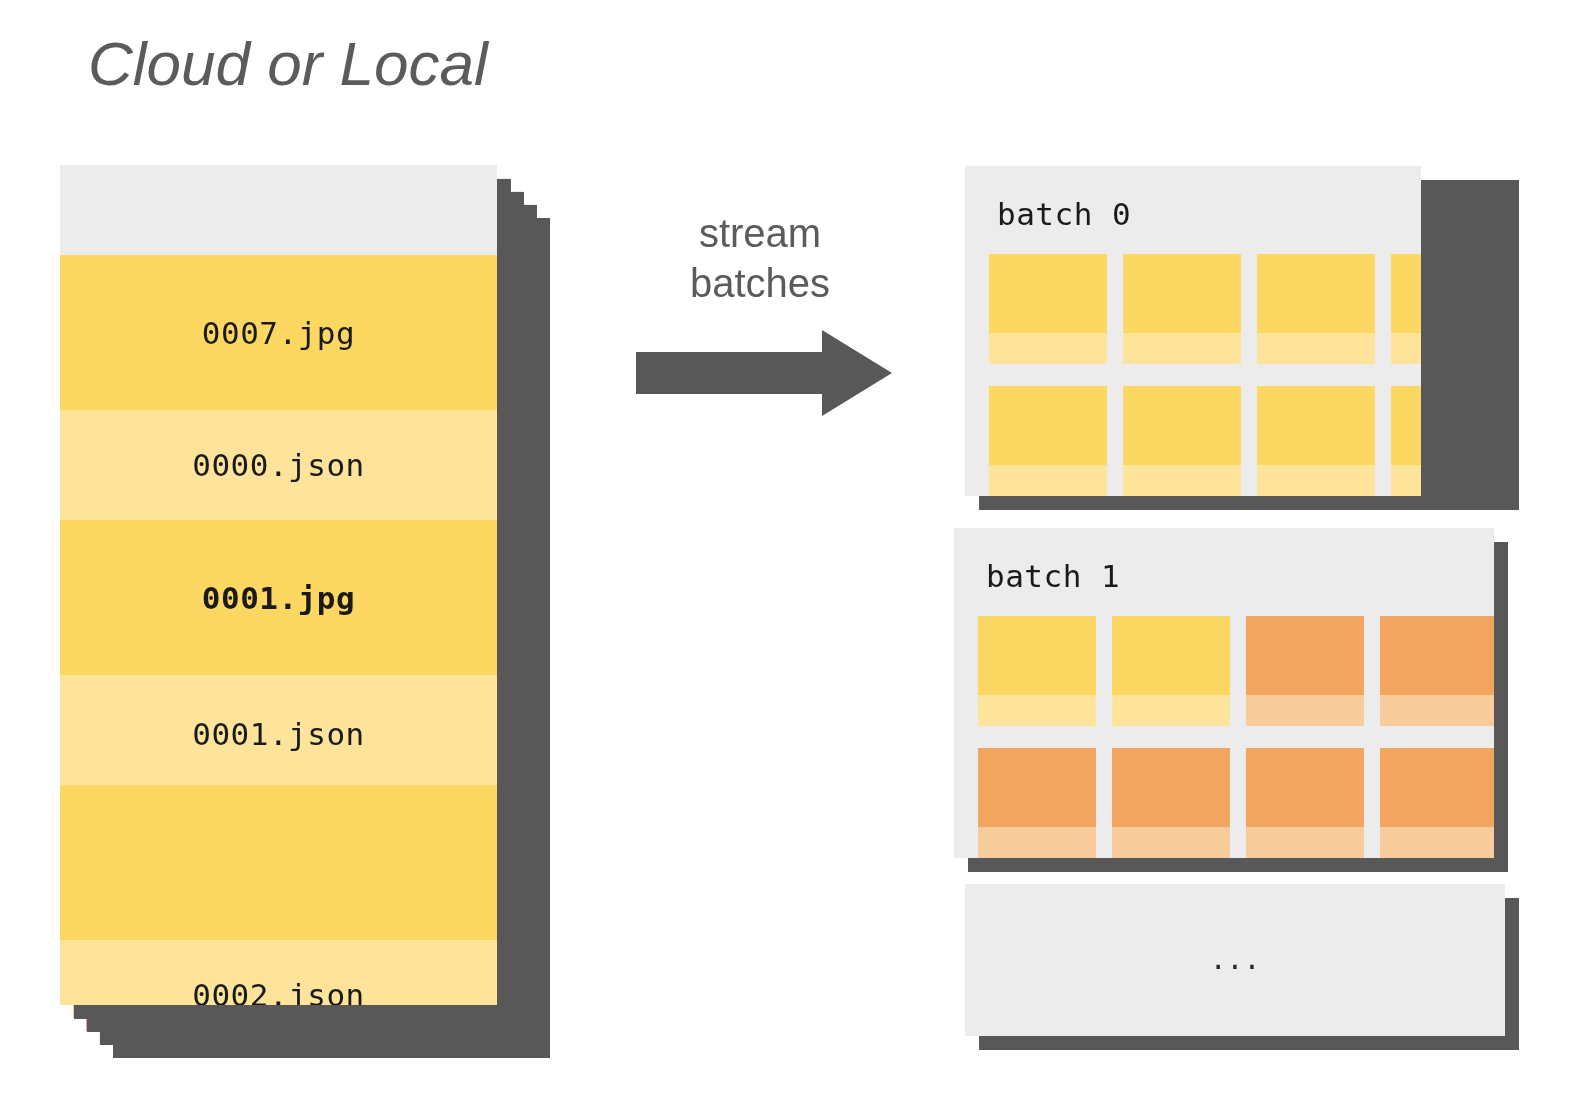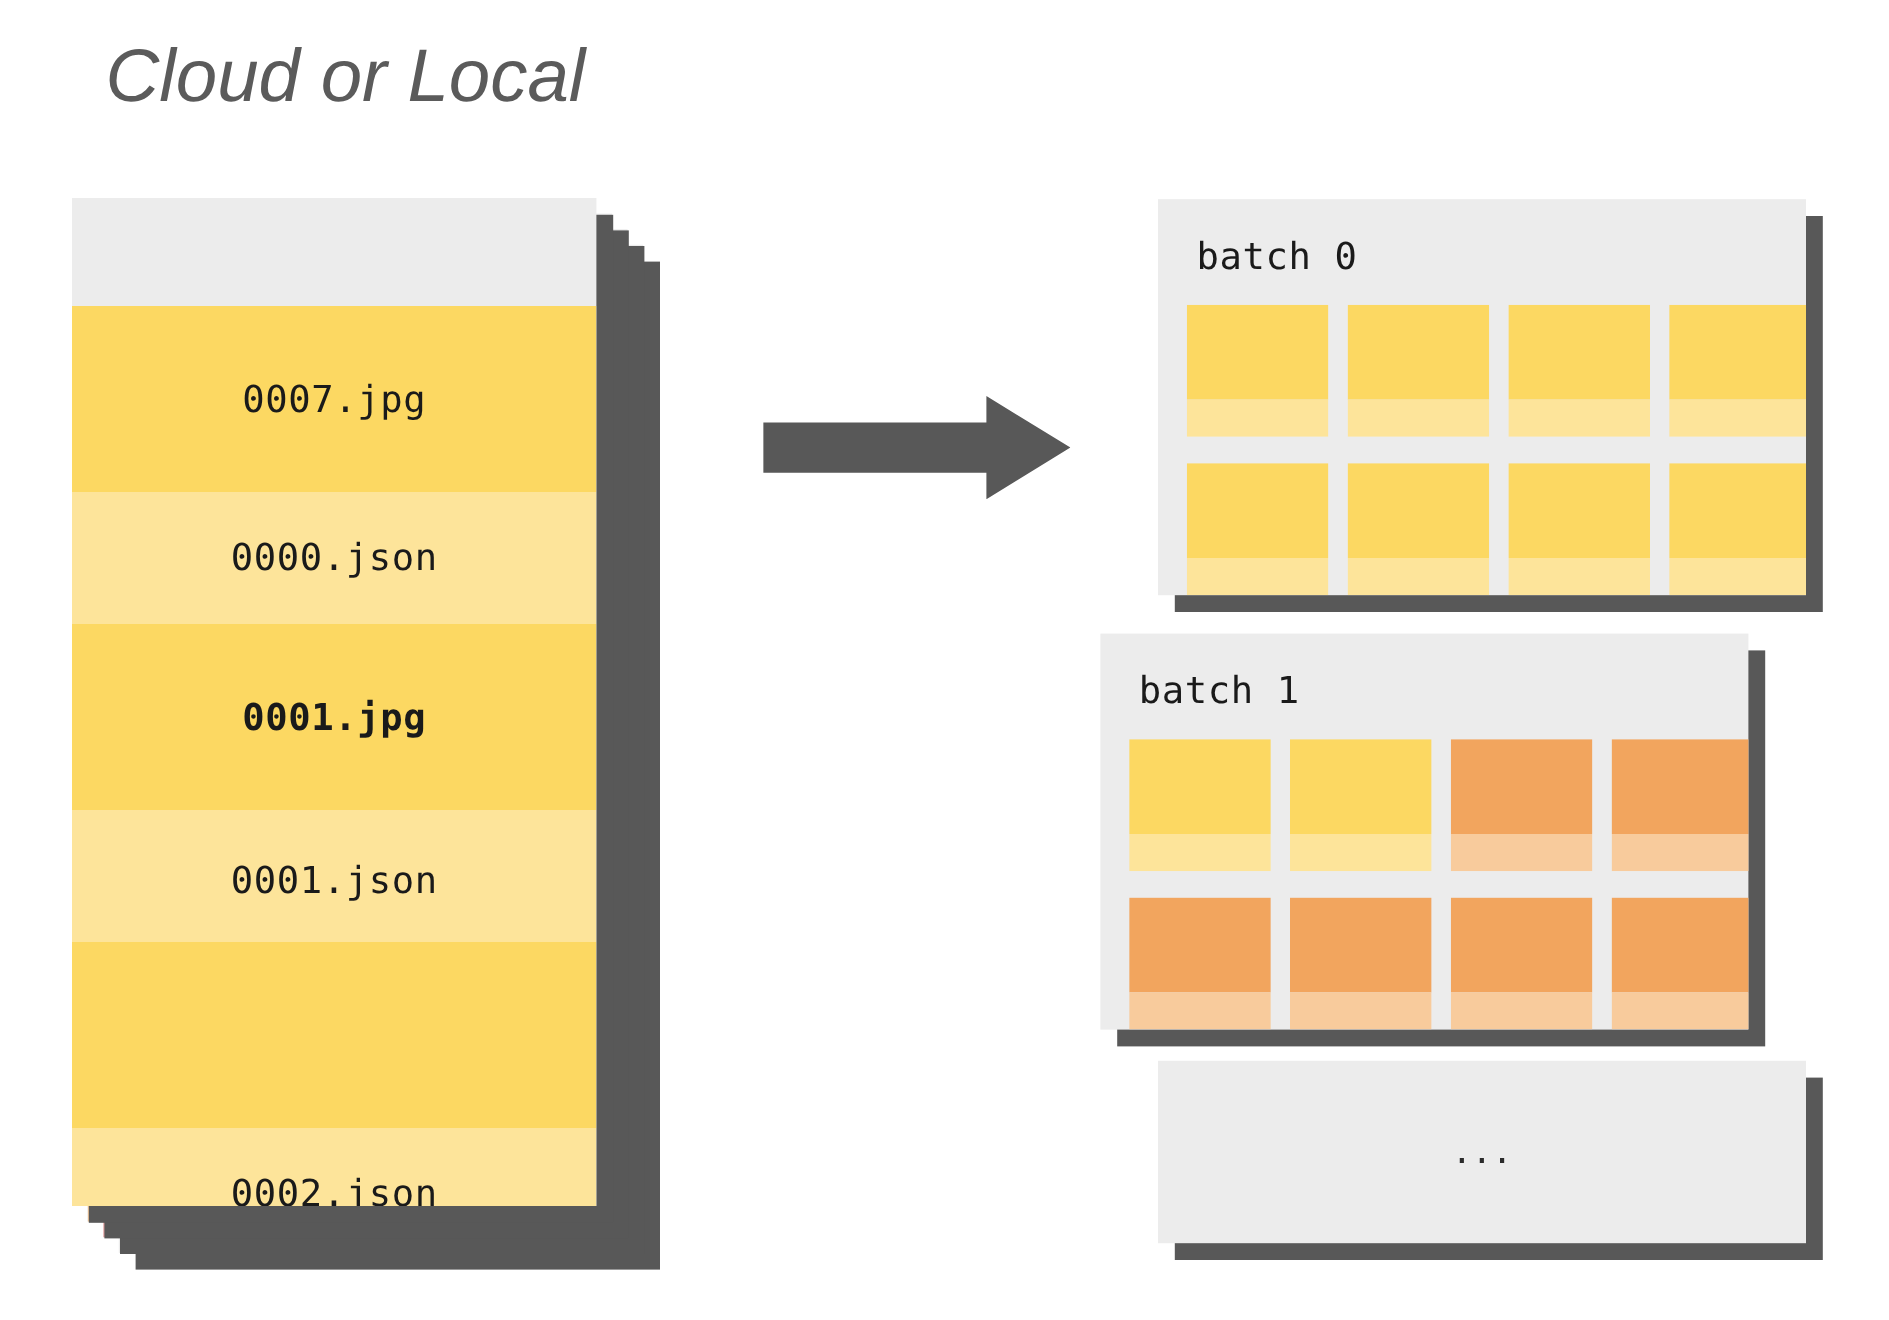--- a/index.html
+++ b/index.html
@@ -220,31 +220,35 @@
           <div class="band-label" style="top: 432.5px; font-weight: bold;">0001.jpg</div>
           <div class="band" style="top: 510px; height: 110px; background: rgb(253, 228, 154);"></div>
           <div class="band-label" style="top: 569px;">0001.json</div>
           <div class="band" style="top: 620px; height: 155px; background: rgb(252, 216, 98);"></div>
           <div class="band" style="top: 775px; height: 110px; background: rgb(253, 228, 154);"></div>
           <div class="band-label" style="top: 830px; text-align: center;">0002.json</div>
         </div>
       </div>
     </div>
 
+  <div id="stream-caption">
+    <div>stream</div>
+    <div>batches</div>
+  </div>
 
   <div id="stream-arrow">
     <svg width="256" height="86" viewBox="0 0 256 86" xmlns="http://www.w3.org/2000/svg">
       <polygon points="0,22 186,22 186,0 256,43 186,86 186,64 0,64" fill="#585858"></polygon>
     </svg>
   </div>
 
   <div id="batch-stack">
       <div class="batch" style="left: 965px; top: 166px; width: 540px; height: 330px;">
         <div class="shadow" style="left: 14px; top: 14px; width: 540px; height: 330px;"></div>
-        <div class="face" style="width: 540px; height: 330px;">
+        <div class="face" style="width: 456px; height: 330px;">
           <div class="batch-label">batch 0</div>
           <div class="tile" style="left: 24px; top: 88px;">
             <div class="img-part" style="background: rgb(252, 216, 98);"></div>
             <div class="meta-part" style="background: rgb(253, 228, 154);"></div>
           </div>
           <div class="tile" style="left: 158px; top: 88px;">
             <div class="img-part" style="background: rgb(252, 216, 98);"></div>
             <div class="meta-part" style="background: rgb(253, 228, 154);"></div>
           </div>
           <div class="tile" style="left: 292px; top: 88px;">
@@ -266,21 +270,21 @@
           <div class="tile" style="left: 292px; top: 220px;">
             <div class="img-part" style="background: rgb(252, 216, 98);"></div>
             <div class="meta-part" style="background: rgb(253, 228, 154);"></div>
           </div>
           <div class="tile" style="left: 426px; top: 220px;">
             <div class="img-part" style="background: rgb(252, 216, 98);"></div>
             <div class="meta-part" style="background: rgb(253, 228, 154);"></div>
           </div>
         </div>
       </div>
-      <div class="batch" style="left: 917px; top: 528px; width: 540px; height: 258px;">
+      <div class="batch" style="left: 954px; top: 528px; width: 540px; height: 258px;">
         <div class="shadow" style="left: 14px; top: 14px; width: 540px; height: 330px;"></div>
         <div class="face" style="width: 540px; height: 330px;">
           <div class="batch-label">batch 1</div>
           <div class="tile" style="left: 24px; top: 88px;">
             <div class="img-part" style="background: rgb(252, 216, 98);"></div>
             <div class="meta-part" style="background: rgb(253, 228, 154);"></div>
           </div>
           <div class="tile" style="left: 158px; top: 88px;">
             <div class="img-part" style="background: rgb(252, 216, 98);"></div>
             <div class="meta-part" style="background: rgb(253, 228, 154);"></div>

